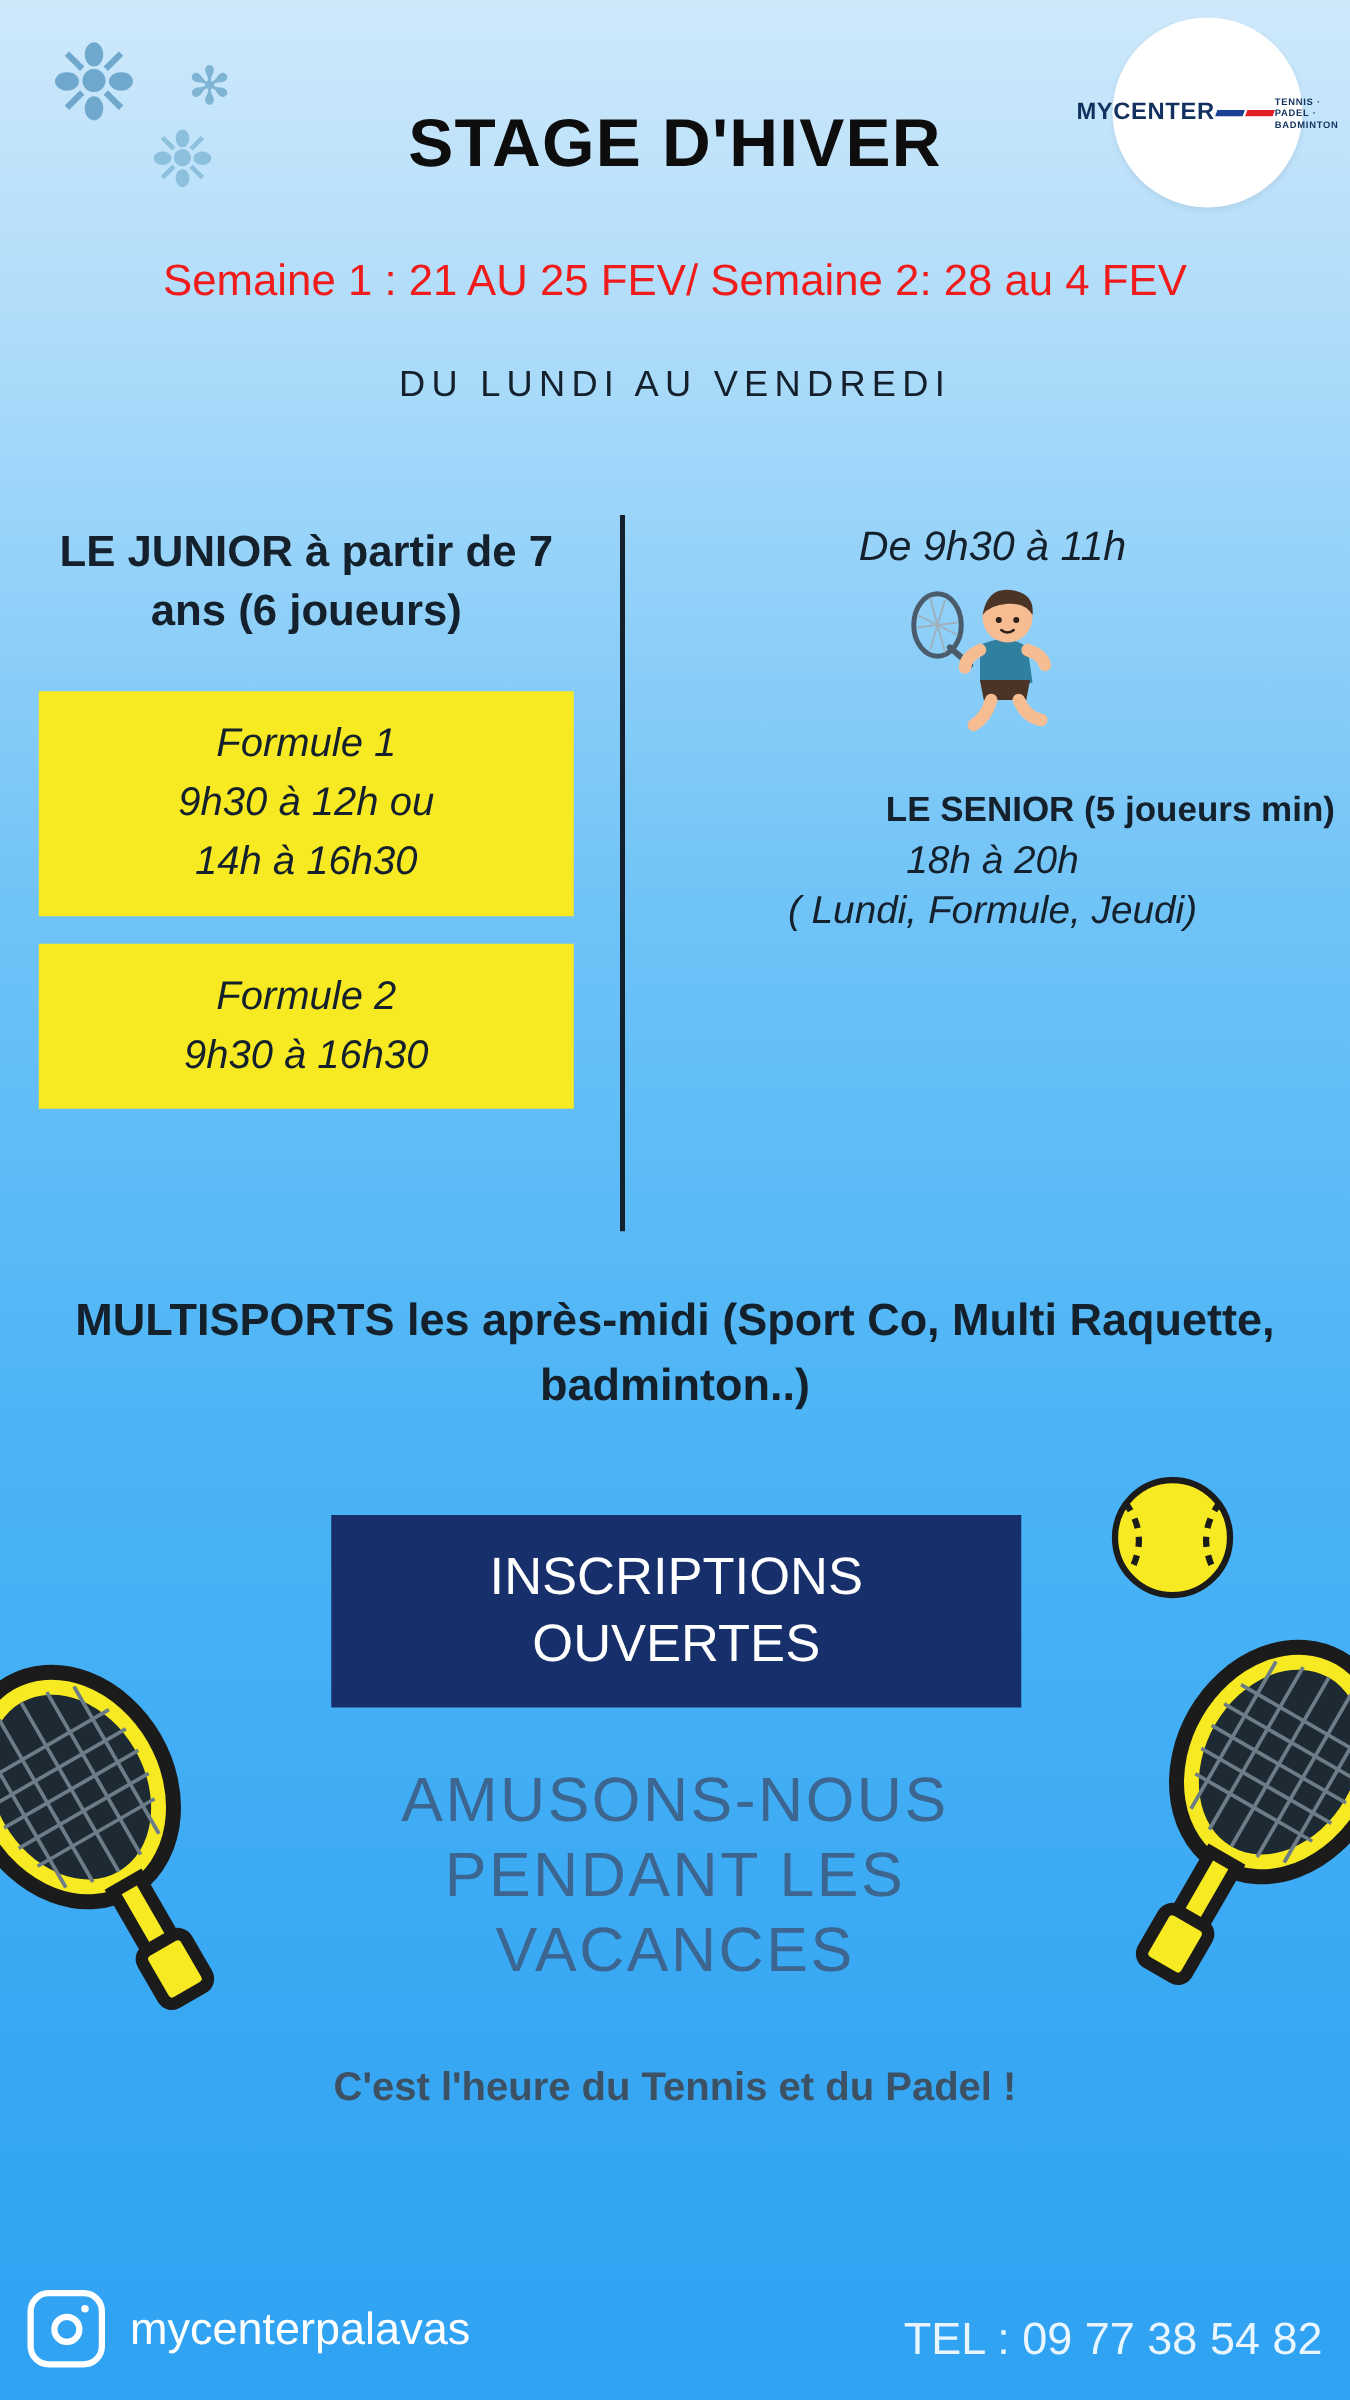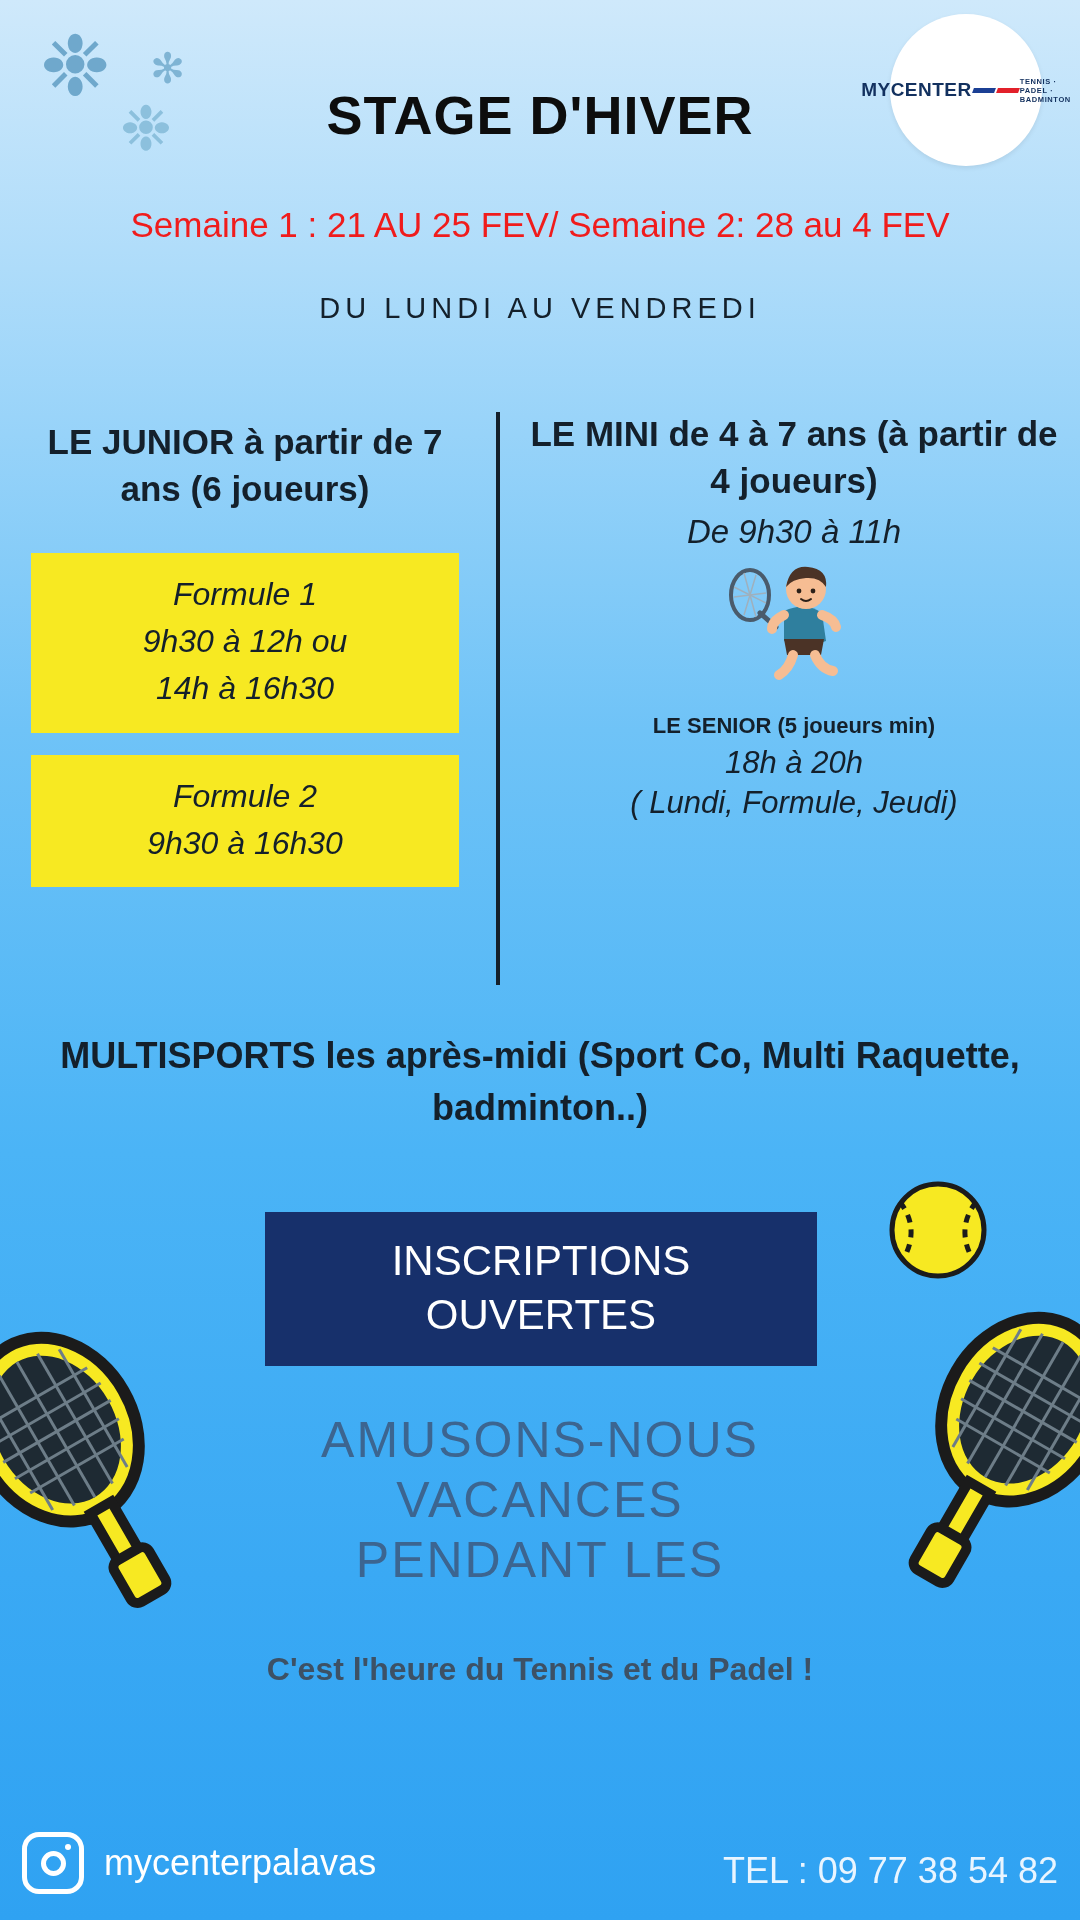--- a/index.html
+++ b/index.html
@@ -168,24 +168,25 @@
     color: #14202b;
     margin-top: 8px;
   }
   .kid {
     margin: 10px auto 0 auto;
     width: 160px;
     height: 130px;
     position: relative;
   }
   .col-right .senior-hd {
-    font-size: 22px;
-    font-weight: bold;
-    color: #14202b;
-    margin-top: 22px;
+    font-size: 28px;
+    font-weight: bold;
+    color: #14202b;
+    margin-top: 36px;
+    text-align: right;
   }
   .col-right .senior-time {
     font-size: 31px;
     font-style: italic;
     color: #14202b;
     margin-top: 6px;
   }
   .col-right .senior-days {
     font-size: 31px;
     font-style: italic;
@@ -341,21 +342,20 @@
       <div>14h à 16h30</div>
     </div>
 
     <div class="formula f2">
       <div>Formule 2</div>
       <div>9h30 à 16h30</div>
     </div>
   </div>
 
   <div class="col-right">
-    <div class="mini-hd">LE MINI de 4 à 7 ans (à partir de 4 joueurs)</div>
     <div class="mini-time">De 9h30 à 11h</div>
 
     <div class="kid">
       <svg viewBox="0 0 160 130" width="160" height="130" aria-hidden="true">
 
         <ellipse cx="36" cy="34" rx="19" ry="25" fill="none" stroke="#4a5b6b" stroke-width="4"></ellipse>
         <line x1="20" y1="26" x2="52" y2="42" stroke="#9fb0bd" stroke-width="1.5"></line>
         <line x1="20" y1="36" x2="52" y2="32" stroke="#9fb0bd" stroke-width="1.5"></line>
         <line x1="30" y1="12" x2="42" y2="56" stroke="#9fb0bd" stroke-width="1.5"></line>
         <line x1="42" y1="14" x2="30" y2="54" stroke="#9fb0bd" stroke-width="1.5"></line>
@@ -440,22 +440,22 @@
           <line x1="68" y1="150" x2="176" y2="150"></line>
         </g>
         <rect x="110" y="198" width="24" height="60" fill="#f7e922" stroke="#1b1b1b" stroke-width="10"></rect>
         <rect x="102" y="252" width="40" height="48" rx="8" fill="#f7e922" stroke="#1b1b1b" stroke-width="10"></rect>
       </g>
     </svg>
   </div>
 
   <div class="amusons">
     <div>AMUSONS-NOUS</div>
+    <div>PENDANT LES</div>
     <div>VACANCES</div>
-    <div>PENDANT LES</div>
   </div>
   <div class="cest">C'est l'heure du Tennis et du Padel !</div>
 
   <div class="footer-handle">
     <span class="ig-icon"></span>
     <span class="handle-text">mycenterpalavas</span>
   </div>
   <div class="footer-tel">TEL : 09 77 38 54 82</div>
 
 </div>

